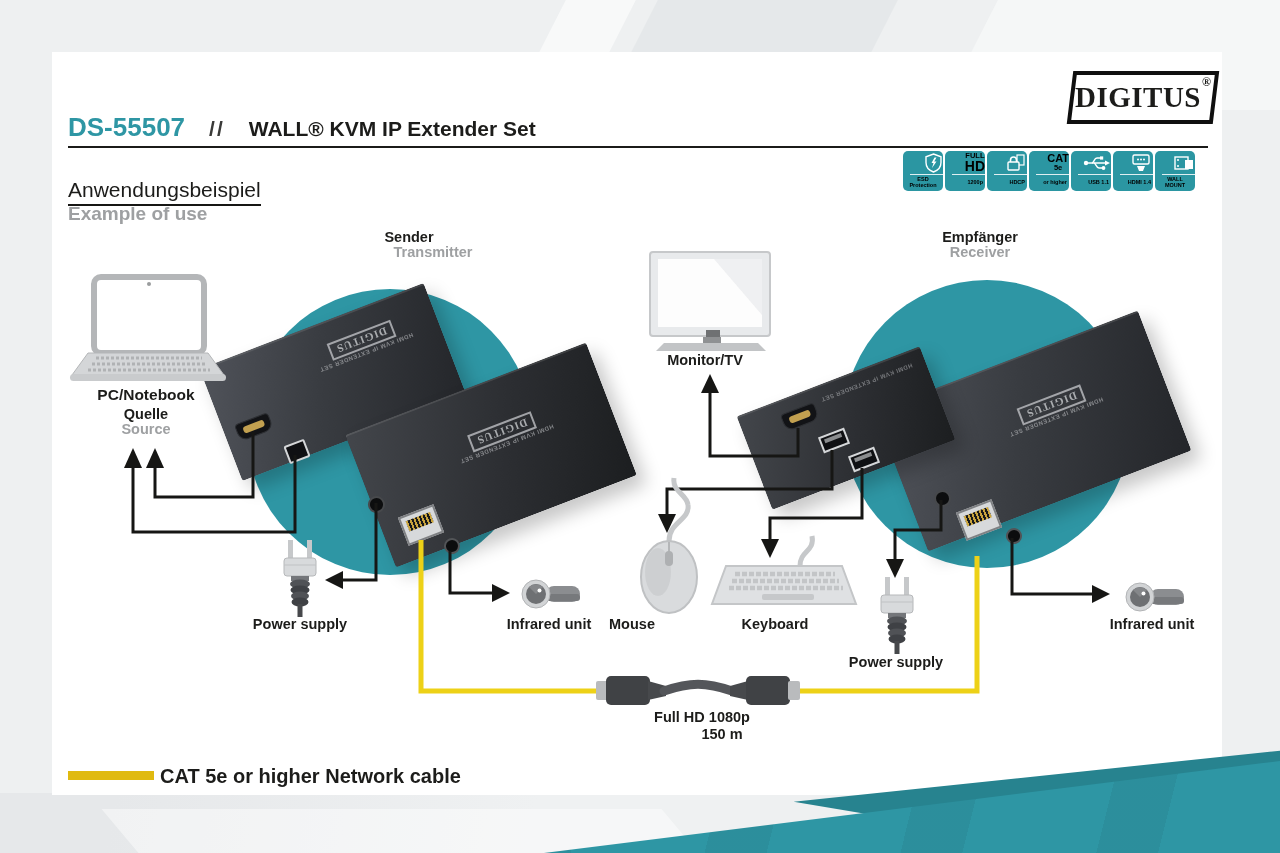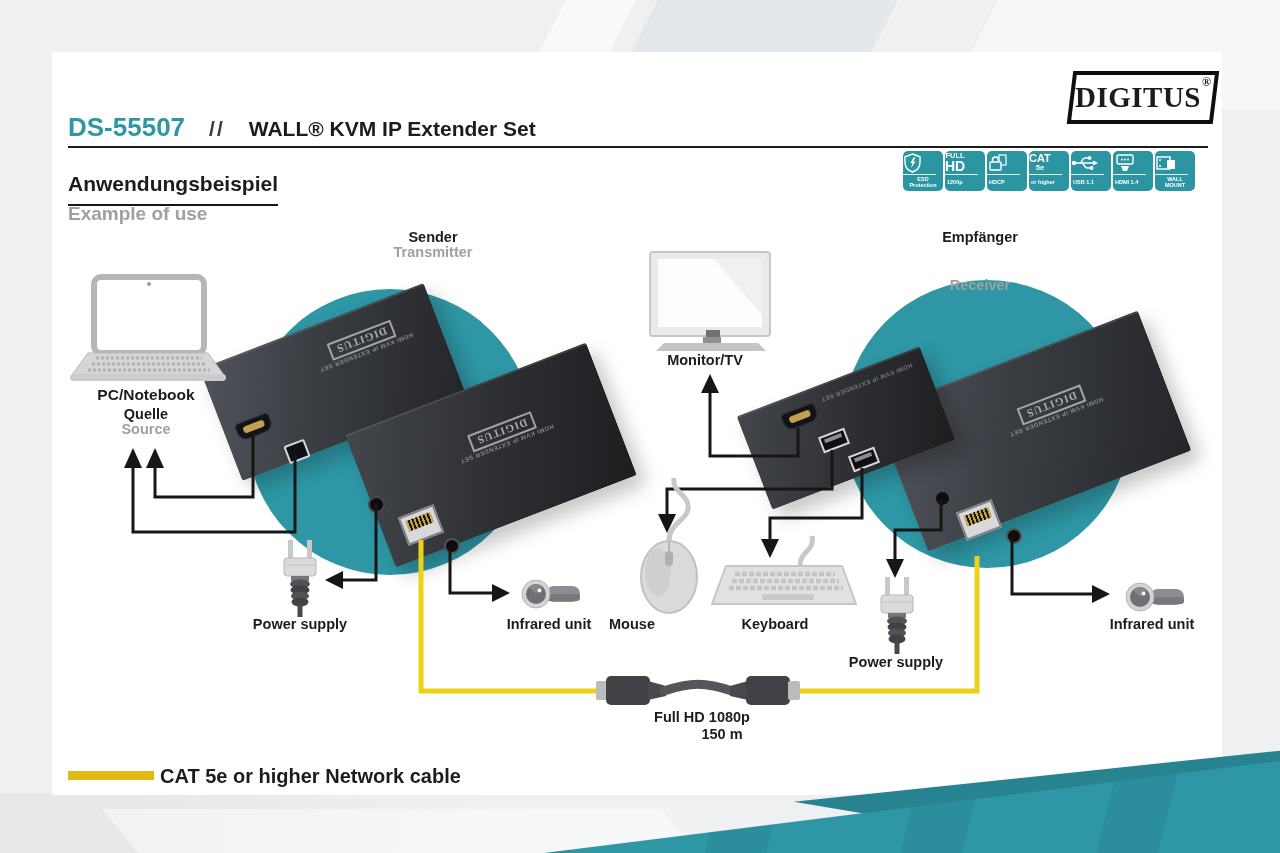--- a/index.html
+++ b/index.html
@@ -28,32 +28,32 @@
         transform:skewX(7deg);line-height:1;}
   .logo-reg{font-size:12px;vertical-align:top;position:relative;top:-7px;left:1px;}
   
   .hdr{position:absolute;left:68px;top:112px;z-index:4;display:flex;align-items:baseline;gap:24px;white-space:nowrap;}
   .hdr-id{color:#2e96a4;font-weight:700;font-size:26px;}
   .hdr-sep{color:#3a3a38;font-weight:700;font-size:21px;letter-spacing:2px;}
   .hdr-title{color:#1c1c1a;font-weight:700;font-size:21px;}
   .hdr-rule{position:absolute;left:68px;top:146px;width:1140px;height:2px;background:#1b1b19;z-index:4;}
   
   .badges{position:absolute;left:903px;top:151px;display:flex;gap:2px;z-index:4;}
-  .badge{position:relative;width:40px;height:40px;border-radius:5px;background:#2b96a2;color:#ffffff;
-         display:flex;flex-direction:column;align-items:flex-start;overflow:hidden;}
+  .badge{position:relative;width:40px;height:40px;border-radius:5px;background:#2b96a2;color:#000000;
+         display:flex;flex-direction:column;align-items:flex-end;overflow:hidden;}
   .badge-top{flex:1 1 auto;display:flex;flex-direction:column;align-items:center;justify-content:center;line-height:1;}
   .badge-div{width:82%;height:1px;background:rgba(255,255,255,.85);}
   .badge-lab{height:13px;display:flex;align-items:center;justify-content:center;text-align:center;
          font-size:5.5px;font-weight:700;line-height:1.05;padding:1px 2px 2px;}
   .bt-sm{font-size:7.5px;font-weight:700;}
   .bt-lg{font-size:14px;font-weight:700;}
   .bt-md{font-size:11px;font-weight:700;}
   
-  .sec-de{position:absolute;left:68px;top:172px;z-index:4;font-size:21px;font-weight:700;
-          border-bottom:2.5px solid #161614;padding-bottom:8px;}
+  .sec-de{position:absolute;left:68px;top:178px;z-index:4;font-size:21px;font-weight:400;
+          border-bottom:2.5px solid #161614;padding-bottom:2px;}
   .sec-en{position:absolute;left:68px;top:203px;z-index:4;font-size:19px;font-weight:700;color:#9ea0a2;}
   
   .circle{position:absolute;border-radius:50%;background:#2e96a4;z-index:3;}
   
   .device{position:absolute;z-index:4;border-radius:3px;
           background:linear-gradient(113deg,#50535a 0%,#393c41 45%,#24262a 100%);
           border-top:2px solid rgba(255,255,255,.14);box-shadow:6px 12px 18px rgba(0,0,0,.22);}
   .device-front{background:linear-gradient(113deg,#43464b 0%,#2c2e32 55%,#1c1e20 100%);}
   .stamp{position:absolute;transform:rotate(180deg);text-align:center;}
   .stamp-brand{display:inline-block;border:2px solid rgba(200,202,205,.75);padding:0 5px;
@@ -335,24 +335,24 @@
       </g>
 
     <g>
         <use href="#ir-icon" x="536" y="594"></use>
       </g>
     <g>
         <use href="#ir-icon" x="1140" y="597"></use>
       </g>
   </svg>
 
-  <div class="lbl" style="left:433px;top:229px;text-align:center;">Sender</div>
+  <div class="lbl" style="left:409px;top:229px;text-align:center;">Sender</div>
   <div class="lbl gray" style="left:433px;top:244px;">Transmitter</div>
   <div class="lbl" style="left:980px;top:229px;">Empfänger</div>
-  <div class="lbl gray" style="left:980px;top:244px;margin-top:33px;">Receiver</div>
+  <div class="lbl gray" style="left:980px;top:244px;">Receiver</div>
 
   <div class="lbl big" style="left:146px;top:386px;">PC/Notebook</div>
   <div class="lbl" style="left:146px;top:406px;">Quelle</div>
   <div class="lbl gray" style="left:146px;top:421px;">Source</div>
 
   <div class="lbl" style="left:705px;top:352px;">Monitor/TV</div>
   <div class="lbl" style="left:632px;top:616px;">Mouse</div>
   <div class="lbl" style="left:775px;top:616px;">Keyboard</div>
   <div class="lbl" style="left:300px;top:616px;">Power supply</div>
   <div class="lbl" style="left:549px;top:616px;">Infrared unit</div>

